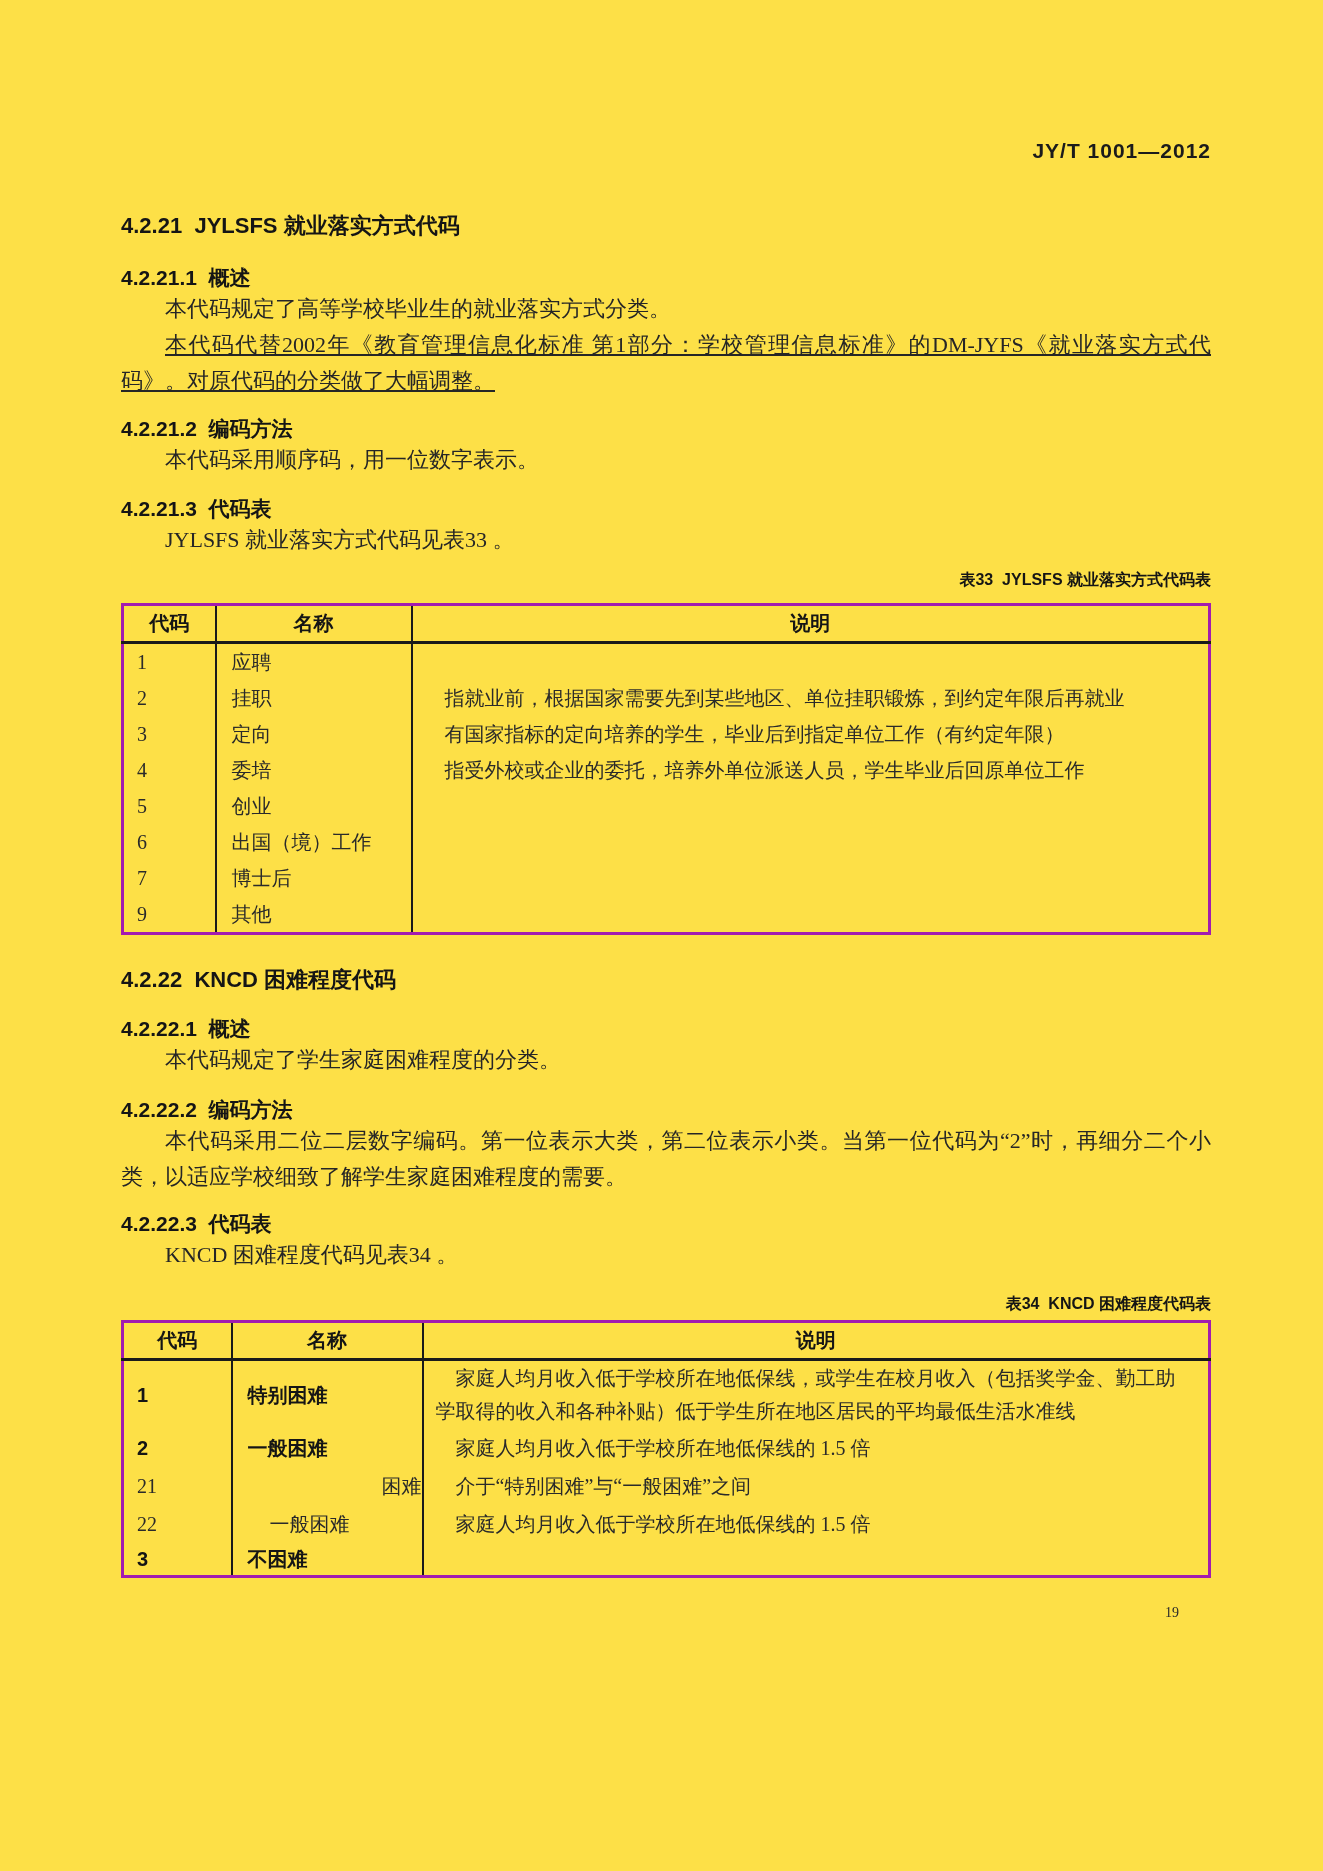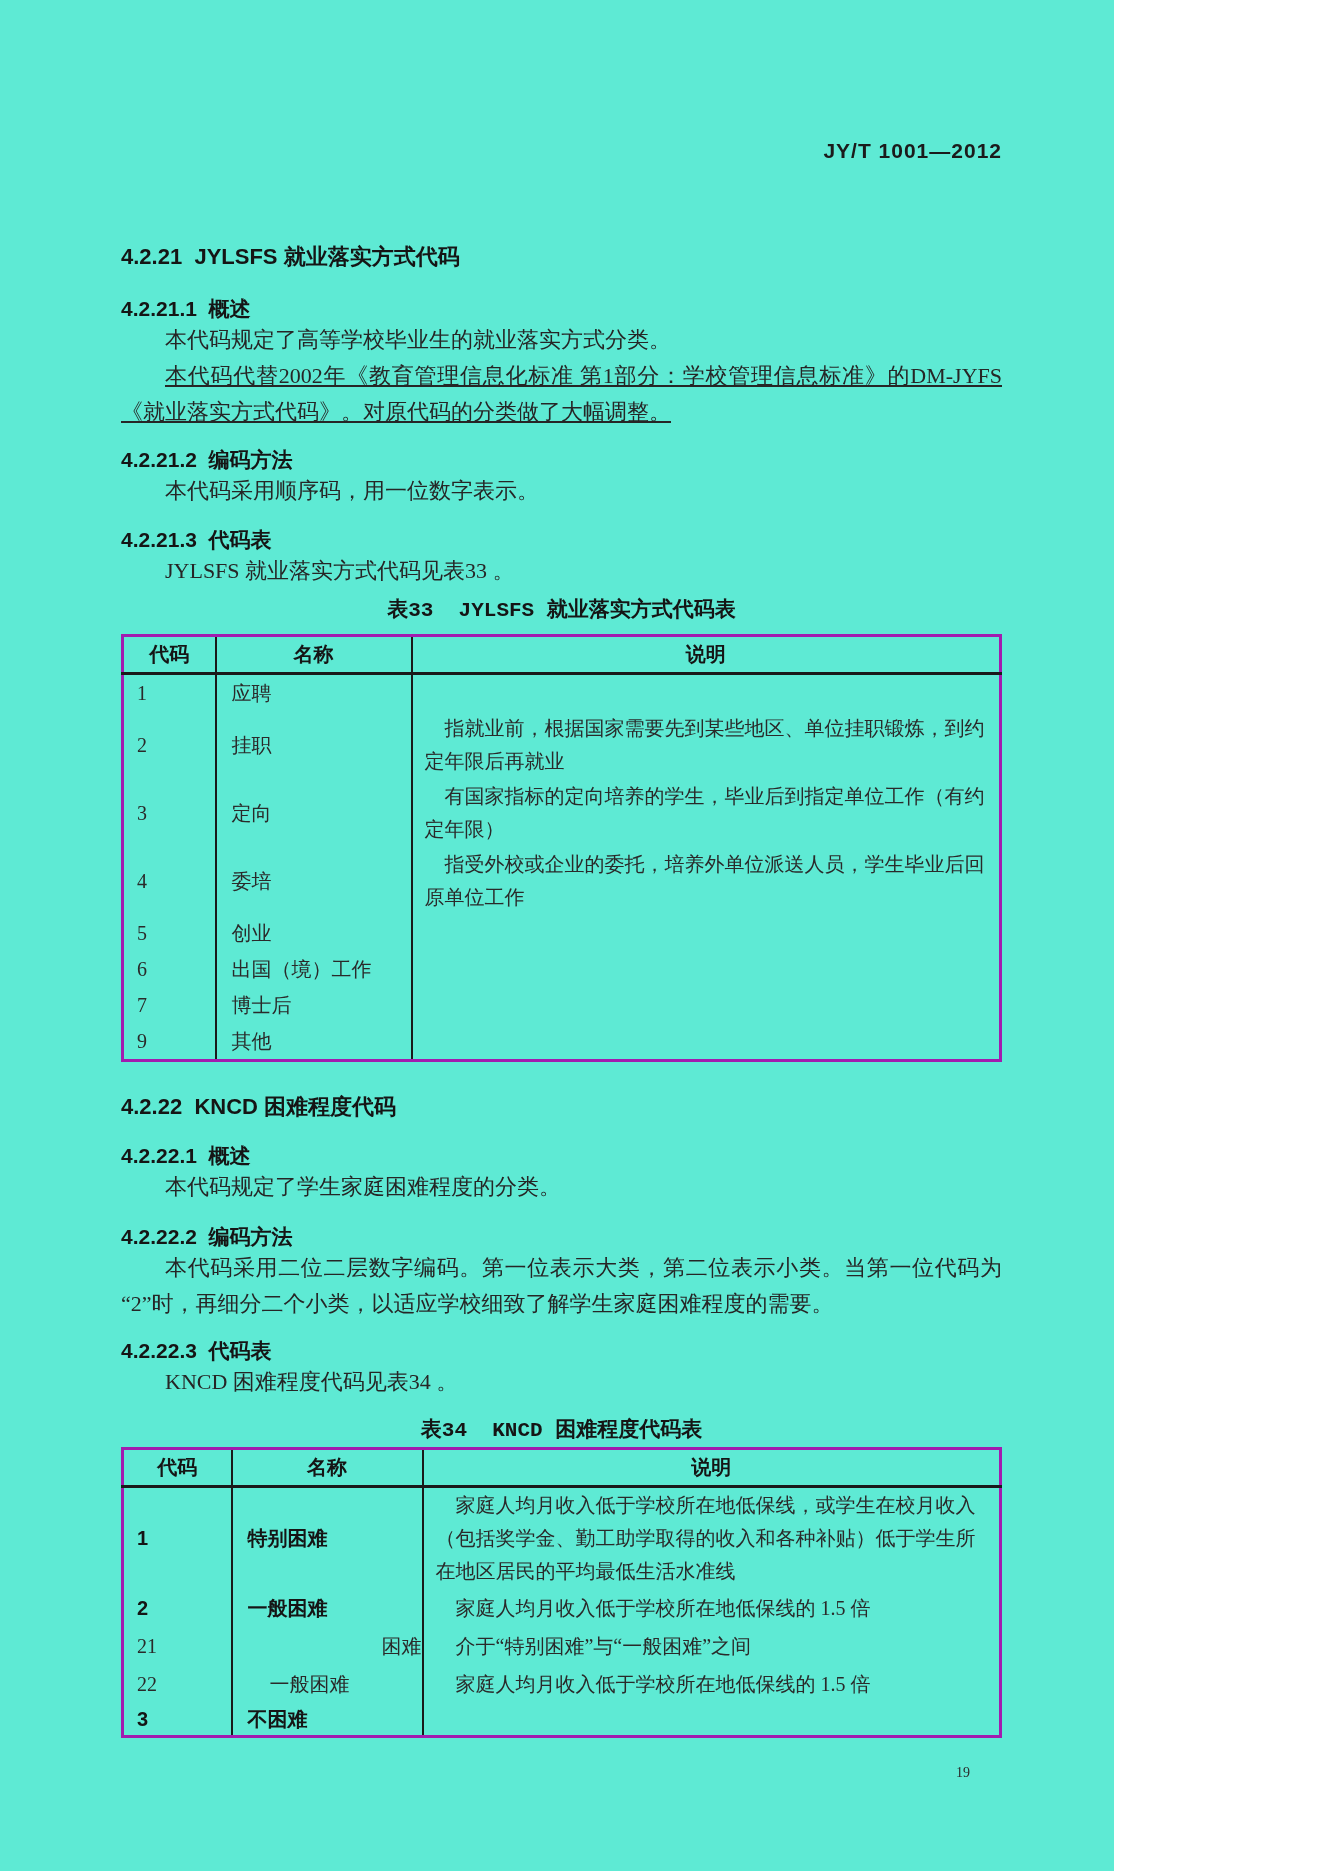--- a/index.html
+++ b/index.html
@@ -1,19 +1,19 @@
 <!DOCTYPE html>
 <html lang="zh"><head>
 <meta charset="utf-8">
 <style>
   html,body { margin:0; padding:0; background:#ffffff; }
   .page {
     position:relative;
-    width:1114px; height:1871px;
-    background:#5eead4;
+    width:1323px; height:1871px;
+    background:#fde047;
     color:#1f1f1f;
     box-sizing:border-box;
     overflow:hidden;
     font-family:"Liberation Serif","DejaVu Serif",serif;
   }
   .content {
     box-sizing:border-box;
     padding:138px 112px 0 121px;
   }
   .doc-header {
@@ -45,24 +45,24 @@
   p.body {
     margin:0;
     font-size:22px;
     line-height:36px;
     text-align:justify;
     white-space:pre-wrap;
     color:#262626;
   }
   .indent { text-indent:2em; }
   .table-caption {
-    text-align:center;
-    font-family:Liberation Mono, monospace;
-    font-weight:700;
-    font-size:21px;
+    text-align:right;
+    font-family:Liberation Sans, sans-serif;
+    font-weight:700;
+    font-size:16px;
     line-height:28px;
     color:#151515;
     white-space:pre-wrap;
   }
   table.code-table {
     width:100%;
     border-collapse:collapse;
     table-layout:fixed;
     border:3px solid #a21caf;
   }
@@ -102,21 +102,21 @@
   .t34 td { height:36px; }
   .t34 tr:last-child td { height:30px; }
   .page-num {
     text-align:right;
     padding-right:32px;
     font-size:14px;
     line-height:26px;
     color:#2a2a2a;
   }
   
-  .mt54 { margin-top:80px; }
+  .mt54 { margin-top:49px; }
   .mt32 { margin-top:32px; }
   .mt29 { margin-top:29px; }
   .mt27 { margin-top:27px; }
   .mt26 { margin-top:26px; }
   .mt25 { margin-top:25px; }
   .mt23 { margin-top:23px; }
   .mt22 { margin-top:22px; }
   .mt20 { margin-top:20px; }
   .mt19 { margin-top:19px; }
   .mt18 { margin-top:18px; }

